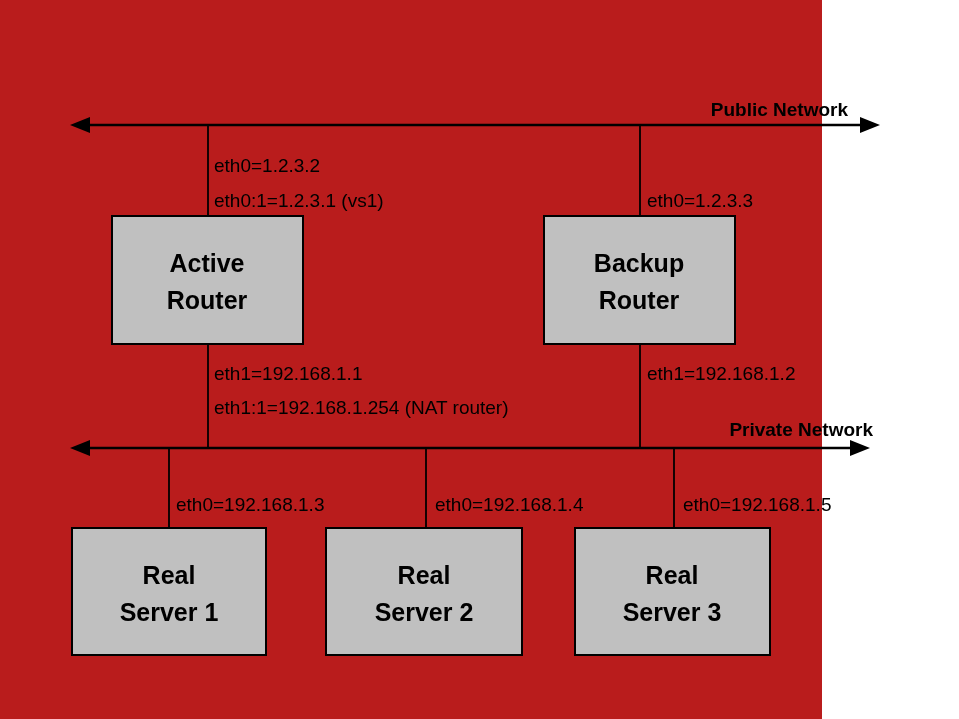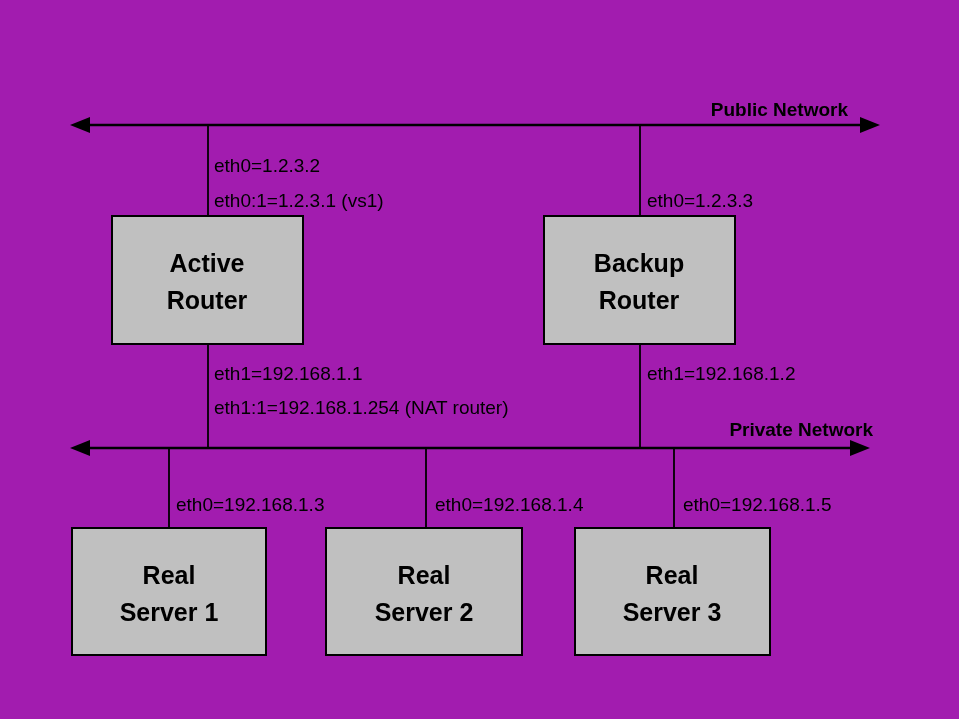--- a/index.html
+++ b/index.html
@@ -8,23 +8,23 @@
     background: #ffffff;
   }
   body {
     width: 959px;
     height: 719px;
     overflow: hidden;
     font-family: "Liberation Sans", sans-serif;
   }
   #diagram-root {
     position: relative;
-    width: 959px;
+    width: 822px;
     height: 719px;
-    background: #a21caf;
+    background: #b91c1c;
   }
   svg#net-diagram {
     display: block;
     width: 959px;
     height: 719px;
   }
   .node-box {
     fill: #c0c0c0;
     stroke: #000000;
     stroke-width: 2;

